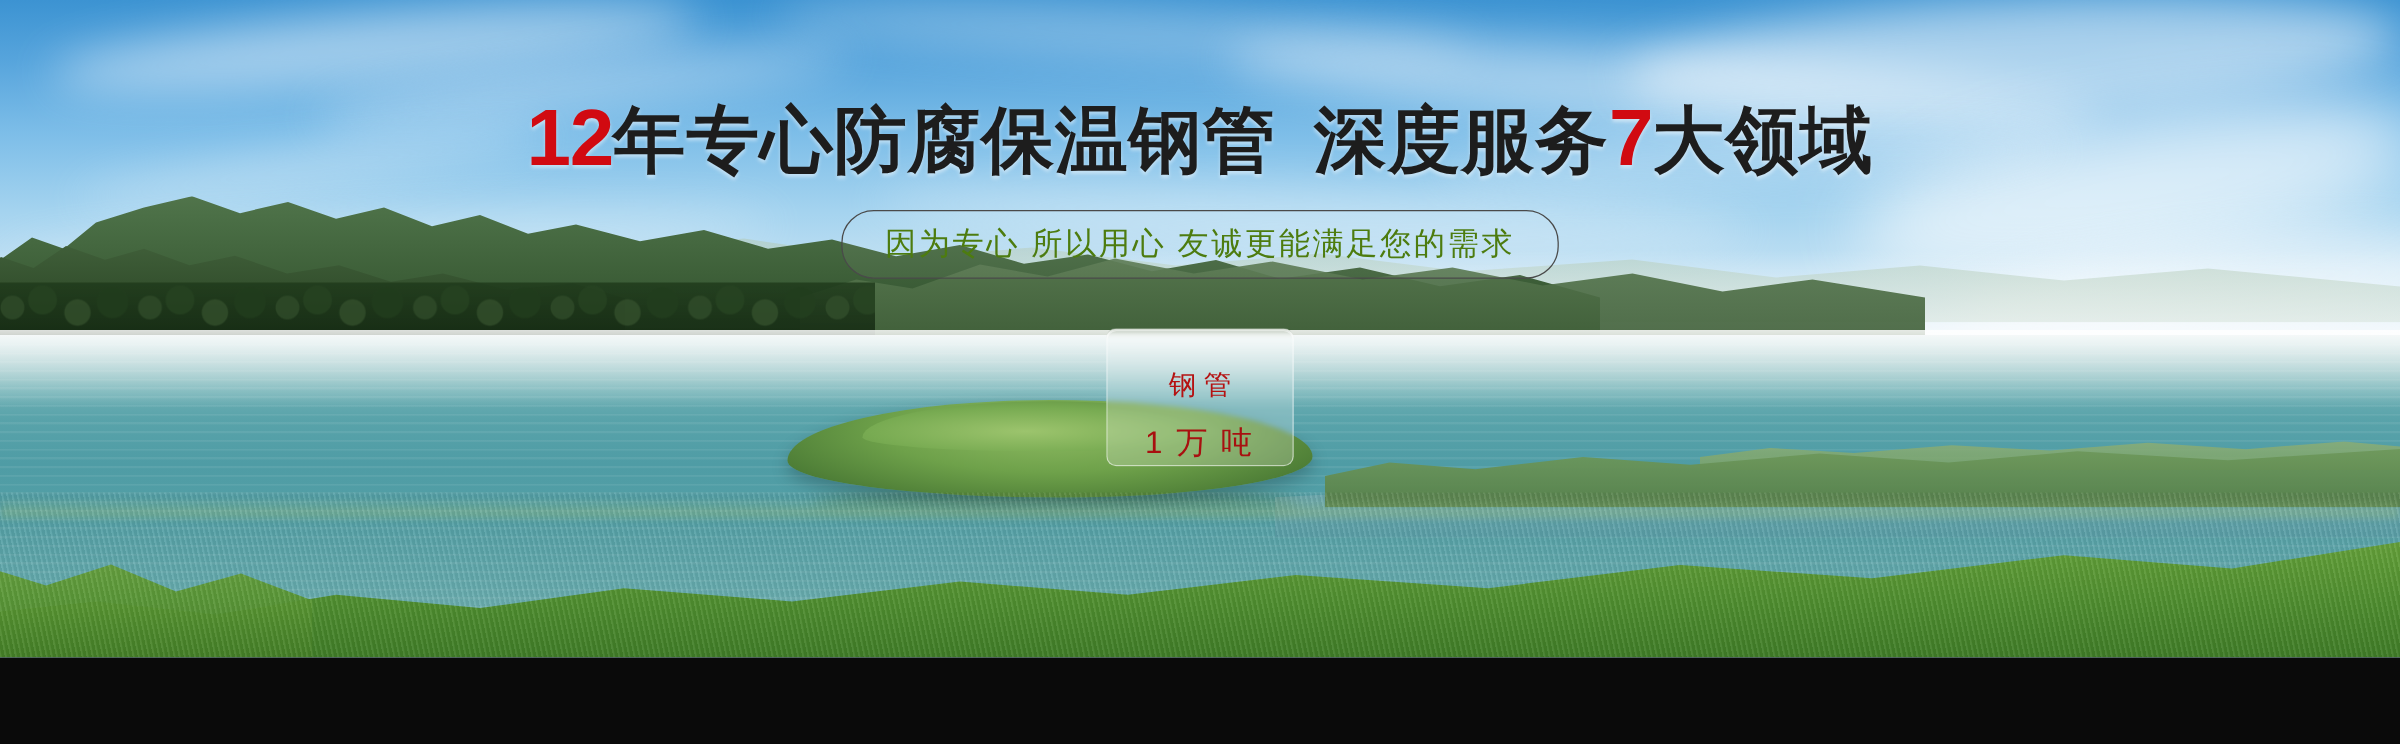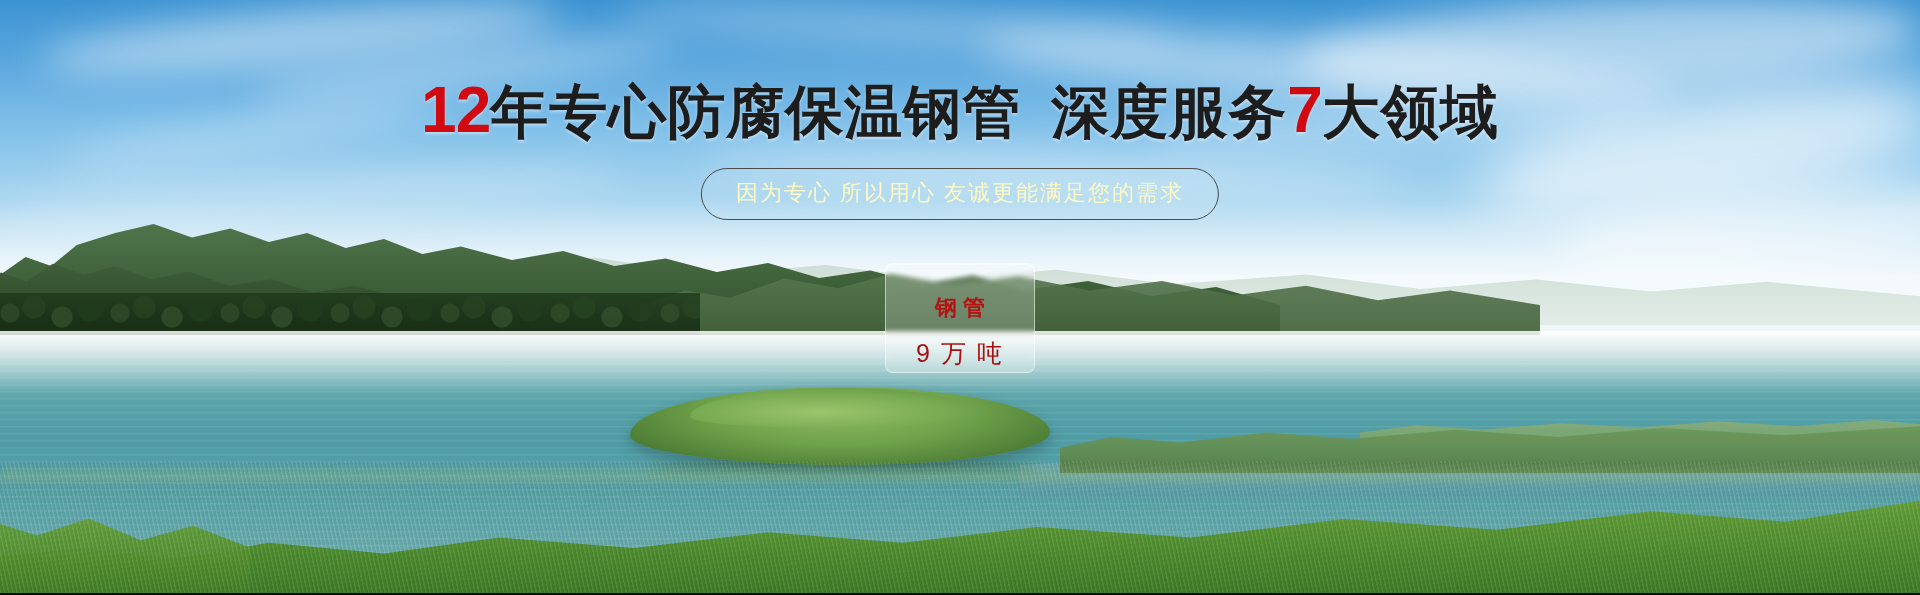--- a/index.html
+++ b/index.html
@@ -3,21 +3,21 @@
 <meta charset="utf-8">
 <style>
   html, body {
     margin: 0;
     padding: 0;
     background: #0a0a0a;
   }
   #banner {
     position: relative;
     width: 1920px;
-    height: 593px;
+    height: 526px;
     overflow: hidden;
     font-family: "Liberation Sans", "DejaVu Sans", sans-serif;
     user-select: none;
   }
 
   
   .bg-layer { position: absolute; left: 0; top: 0; width: 100%; height: 100%; }
 
   
   .sky {
@@ -225,23 +225,23 @@
   .headline .gap { display: inline-block; width: 30px; }
 
   .subtitle-pill {
     position: absolute;
     top: 168px;
     left: 50%;
     transform: translateX(-50%);
     border: 1.6px solid #4a4a4a;
     border-radius: 26px;
     padding: 9px 34px 11px;
-    font-size: 22px;
+    font-size: 25px;
     letter-spacing: 2px;
-    color: #fef9c3;
+    color: #4d7c0f;
     white-space: nowrap;
     background: rgba(255,255,255,0.06);
   }
 
   .cards {
     position: absolute;
     top: 263px;
     left: 50%;
     transform: translateX(-50%);
     display: flex;
@@ -259,21 +259,21 @@
     align-items: center;
     justify-content: center;
     gap: 14px;
     box-shadow: inset 0 1px 0 rgba(255,255,255,0.5);
   }
   .card-title {
     font-size: 22px;
     color: #b51212;
     letter-spacing: 6px;
     text-indent: 6px;
-    font-weight: bold;
+    font-weight: normal;
     margin-top: 26px;
   }
   .card-value {
     font-size: 25px;
     color: #a81010;
     letter-spacing: 2px;
     white-space: nowrap;
   }
   .card-value sup { font-size: 15px; vertical-align: super; }
 </style>
@@ -325,21 +325,21 @@
       <span class="num">12</span><span>年专心防腐保温钢管</span><span class="gap"></span><span>深度服务</span><span class="num">7</span><span>大领域</span>
     </div>
 
     <div class="subtitle-pill">因为专心 所以用心  友诚更能满足您的需求</div>
 
     <div class="cards">
 
       <div class="card">
         <div class="card-title">钢管</div>
         <div class="card-value">
-          <span>9 万 吨</span><sup></sup>
+          <span>1 万 吨</span><sup></sup>
         </div>
       </div>
 
 
 
     </div>
   </div>
 </div>
 
 </body></html>

